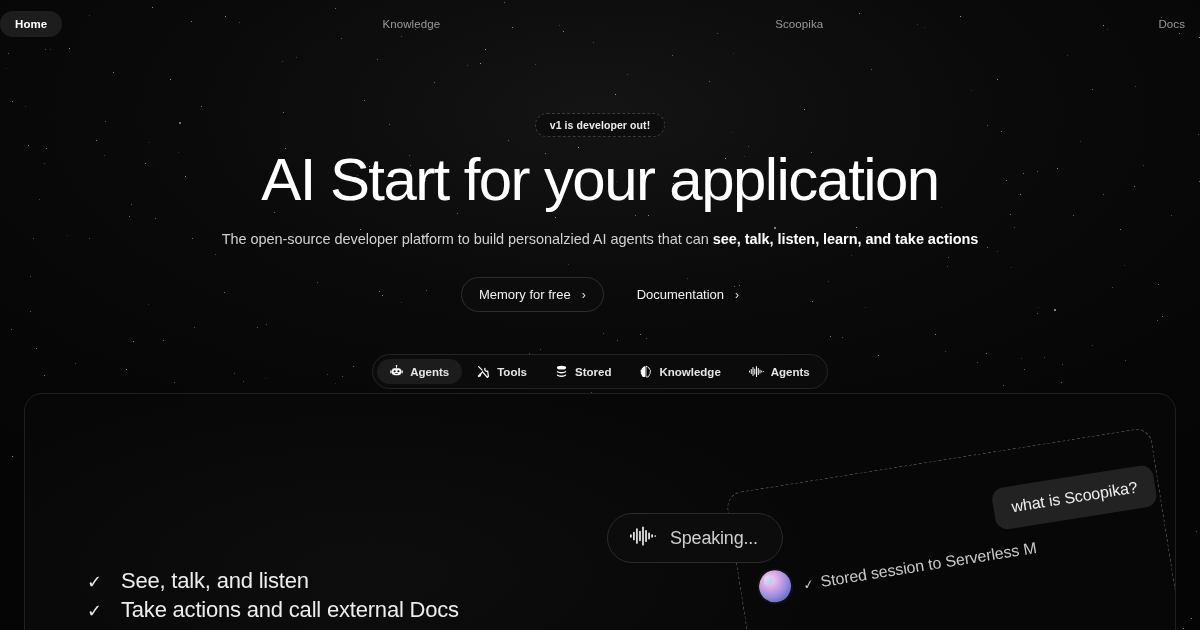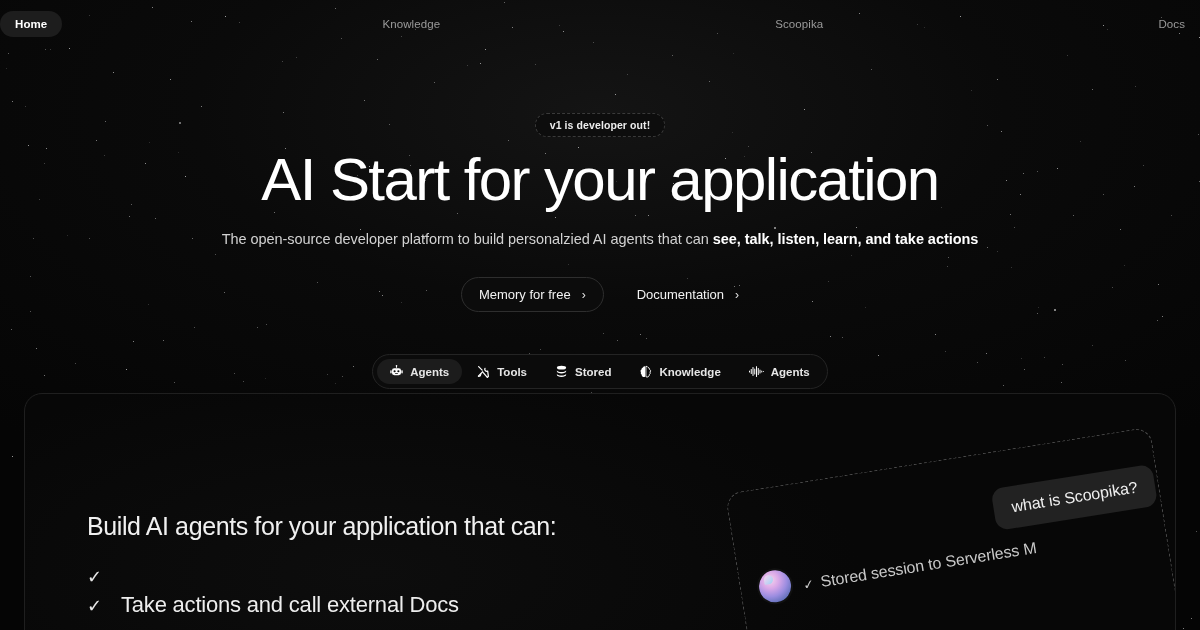--- a/index.html
+++ b/index.html
@@ -716,35 +716,51 @@
           </svg>
         </span>
         <span>Agents</span>
       </div>
 
     </div>
   </div>
 
   <div class="panel">
 
-    <div class="panel-heading">Build AI agents for your application that can:</div>
 
     <ul class="panel-list">
       <li>
         <span class="check">✓</span>
+        <span>See, talk, and listen</span>
       </li>
       <li>
         <span class="check">✓</span>
         <span>Take actions and call external Docs</span>
       </li>
     </ul>
 
     <div class="session-card">
       <div class="avatar"></div>
       <div class="session-line">
         <span class="check">✓</span><span>Stored session to Serverless M</span>
       </div>
       <div class="bubble">what is Scoopika?</div>
     </div>
 
+    <div class="speaking">
+      <span>
+        <svg width="26" height="22" viewBox="0 0 30 24" fill="#e8e8e8">
+          <rect x="0" y="10" width="2" height="4" rx="1"></rect>
+          <rect x="3.5" y="7" width="2" height="10" rx="1"></rect>
+          <rect x="7" y="3" width="2" height="18" rx="1"></rect>
+          <rect x="10.5" y="6" width="2" height="12" rx="1"></rect>
+          <rect x="14" y="1" width="2" height="22" rx="1"></rect>
+          <rect x="17.5" y="5" width="2" height="14" rx="1"></rect>
+          <rect x="21" y="8" width="2" height="8" rx="1"></rect>
+          <rect x="24.5" y="10" width="2" height="4" rx="1"></rect>
+          <rect x="28" y="11" width="2" height="2" rx="1"></rect>
+        </svg>
+      </span>
+      <span class="label">Speaking...</span>
+    </div>
 
   </div>
 </div>
 
 </body></html>

